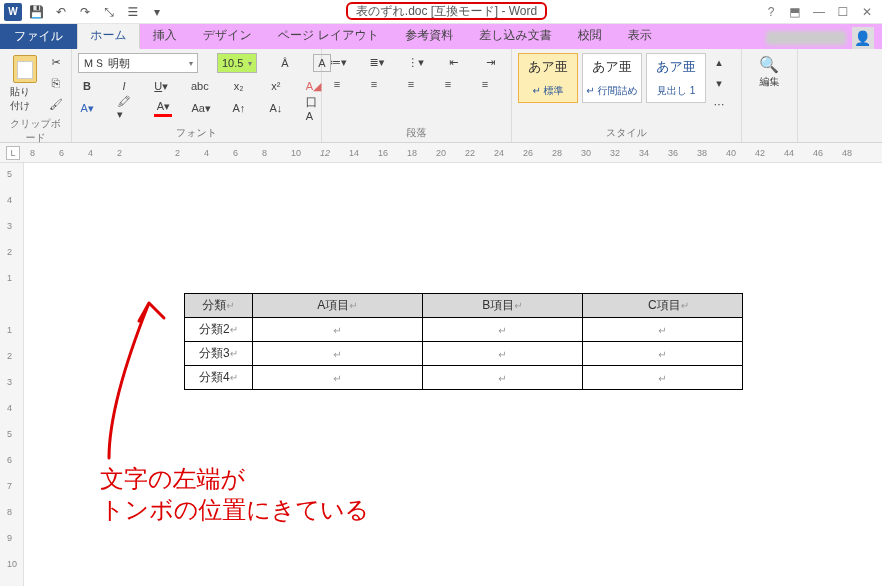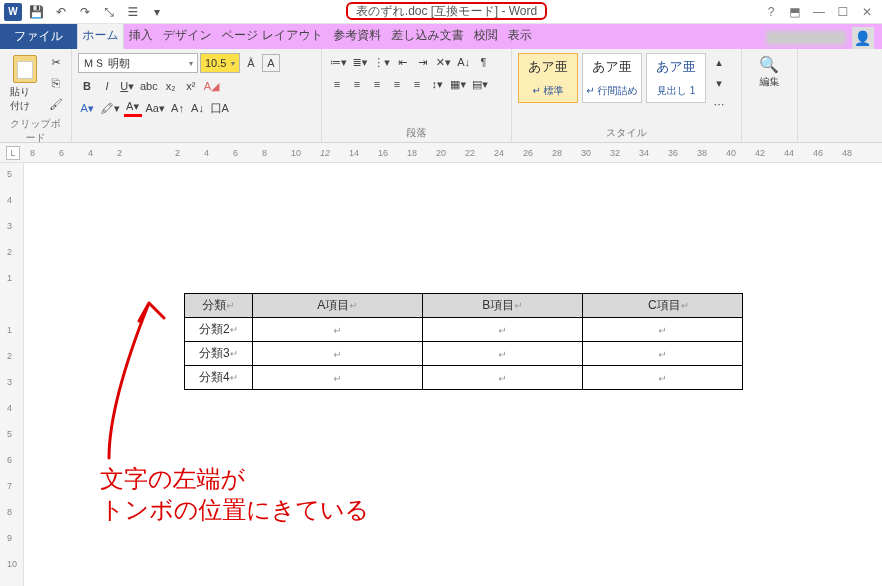--- a/index.html
+++ b/index.html
@@ -10,39 +10,39 @@
 .titlebar .qat { display: flex; align-items: center; gap: 6px; padding-left: 4px; }
 .app-icon { width: 18px; height: 18px; background: #2b579a; color: #fff; font-size: 10px; font-weight: bold; display: flex; align-items: center; justify-content: center; border-radius: 2px; }
 .qat-btn { width: 18px; height: 18px; display: flex; align-items: center; justify-content: center; color: #555; font-size: 12px; cursor: pointer; }
 .title-highlight { position: absolute; left: 346px; top: 2px; border: 2px solid #d00; border-radius: 6px; padding: 0 8px; height: 18px; display: flex; align-items: center; font-size: 12px; color: #555; }
 .win-controls { margin-left: auto; display: flex; gap: 2px; padding-right: 4px; }
 .win-btn { width: 22px; height: 18px; display: flex; align-items: center; justify-content: center; color: #777; font-size: 12px; cursor: pointer; }
 
 
 .ribbon-tabs { height: 25px; display: flex; align-items: flex-end; background: #f0abfc; }
 .file-tab { background: #2b579a; color: #fff; padding: 4px 14px; font-size: 12px; cursor: pointer; }
-.tab { padding: 4px 4px; font-size: 12px; color: #444; cursor: pointer; border: 1px solid transparent; }
+.tab { padding: 4px 12px; font-size: 12px; color: #444; cursor: pointer; border: 1px solid transparent; }
 .tab.active { border: 1px solid #d4d4d4; border-bottom: 1px solid #f2f2f2; background: #f2f2f2; color: #2b579a; }
 .user-area { margin-left: auto; display: flex; align-items: center; gap: 6px; padding-right: 8px; }
 .avatar { width: 22px; height: 22px; background: #ddd; display: flex; align-items: center; justify-content: center; color: #999; font-size: 14px; }
 .redact { width: 80px; height: 14px; background: #ccc; filter: blur(2px); border-radius: 3px; }
 
 
 .ribbon { height: 94px; background: #f2f2f2; border-bottom: 1px solid #d4d4d4; display: flex; }
 .group { border-right: 1px solid #dcdcdc; padding: 4px 6px 2px; display: flex; flex-direction: column; justify-content: space-between; }
 .group-label { font-size: 10px; color: #777; text-align: center; padding-top: 2px; }
 .group-body { display: flex; gap: 4px; align-items: flex-start; flex: 1; }
 .big-btn { display: flex; flex-direction: column; align-items: center; gap: 2px; padding: 2px 4px; cursor: pointer; }
 .big-icon { width: 28px; height: 28px; display: flex; align-items: center; justify-content: center; font-size: 18px; }
 .big-btn span { font-size: 10px; color: #444; }
 .small-col { display: flex; flex-direction: column; gap: 3px; }
-.small-row { display: flex; gap: 2px; align-items: center; }
+.small-row { display: flex; gap: 19px; align-items: center; }
 .sbtn { min-width: 18px; height: 18px; display: flex; align-items: center; justify-content: center; font-size: 11px; color: #444; cursor: pointer; padding: 0 2px; }
 .font-name { width: 120px; height: 20px; border: 1px solid #b5b5b5; background: #fff; font-size: 11px; padding: 0 4px; display: flex; align-items: center; justify-content: space-between; }
-.font-size { width: 40px; height: 20px; border: 1px solid #b5b5b5; background: #fde047; font-size: 11px; padding: 0 4px; display: flex; align-items: center; justify-content: space-between; }
+.font-size { width: 40px; height: 20px; border: 1px solid #b5b5b5; background: #bef264; font-size: 11px; padding: 0 4px; display: flex; align-items: center; justify-content: space-between; }
 .dd { font-size: 8px; color: #777; }
 .style-box { width: 60px; height: 50px; border: 1px solid #ccc; background: #fff; display: flex; flex-direction: column; align-items: center; justify-content: space-around; font-size: 10px; cursor: pointer; }
 .style-box.sel { border: 1px solid #f0b046; background: #fdeeb5; }
 .style-sample { font-size: 13px; color: #333; }
 .style-label { font-size: 10px; color: #2b579a; }
 
 
 .ruler-h { height: 20px; background: #f5f5f5; display: flex; align-items: center; position: relative; padding-left: 30px; font-size: 9px; color: #888; border-bottom: 1px solid #e0e0e0; }
 .ruler-h .tick { position: absolute; }
 .ruler-corner { position: absolute; left: 6px; top: 3px; width: 14px; height: 14px; border: 1px solid #bbb; background: #fff; font-size: 9px; display: flex; align-items: center; justify-content: center; color: #888; }
@@ -160,20 +160,21 @@
       <div class="small-row">
         <div class="sbtn" style="color:#36b;">A▾</div>
         <div class="sbtn">🖍▾</div>
         <div class="sbtn" style="border-bottom:3px solid red;">A▾</div>
         <div class="sbtn">Aa▾</div>
         <div class="sbtn">A↑</div>
         <div class="sbtn">A↓</div>
         <div class="sbtn">囗A</div>
       </div>
     </div>
+    <div class="group-label">フォント</div>
   </div>
 
   <div class="group" style="width:190px;">
     <div class="group-body" style="flex-direction:column;gap:4px;">
       <div class="small-row">
         <div class="sbtn">≔▾</div>
         <div class="sbtn">≣▾</div>
         <div class="sbtn">⋮▾</div>
         <div class="sbtn">⇤</div>
         <div class="sbtn">⇥</div>

